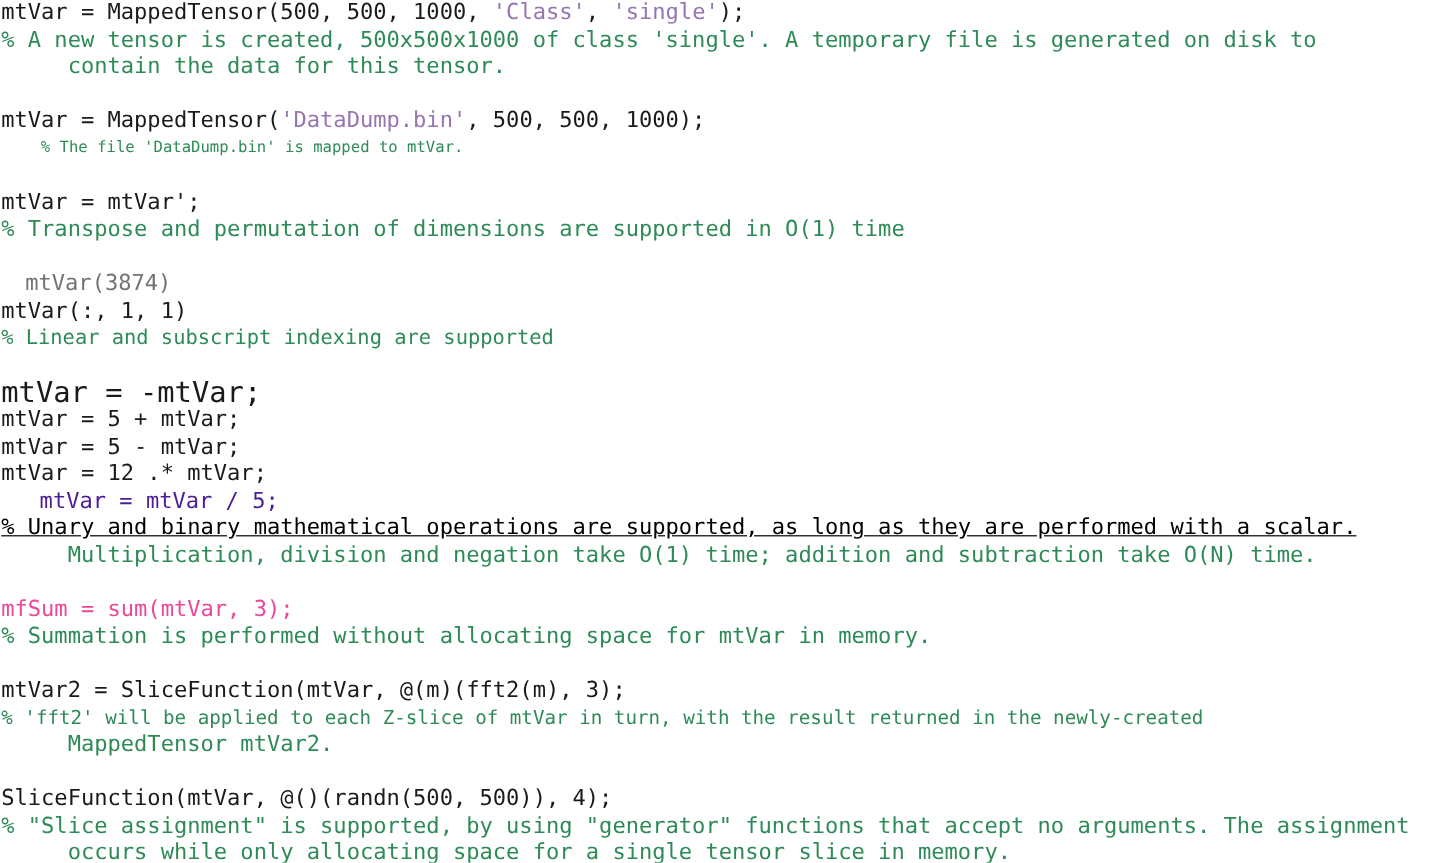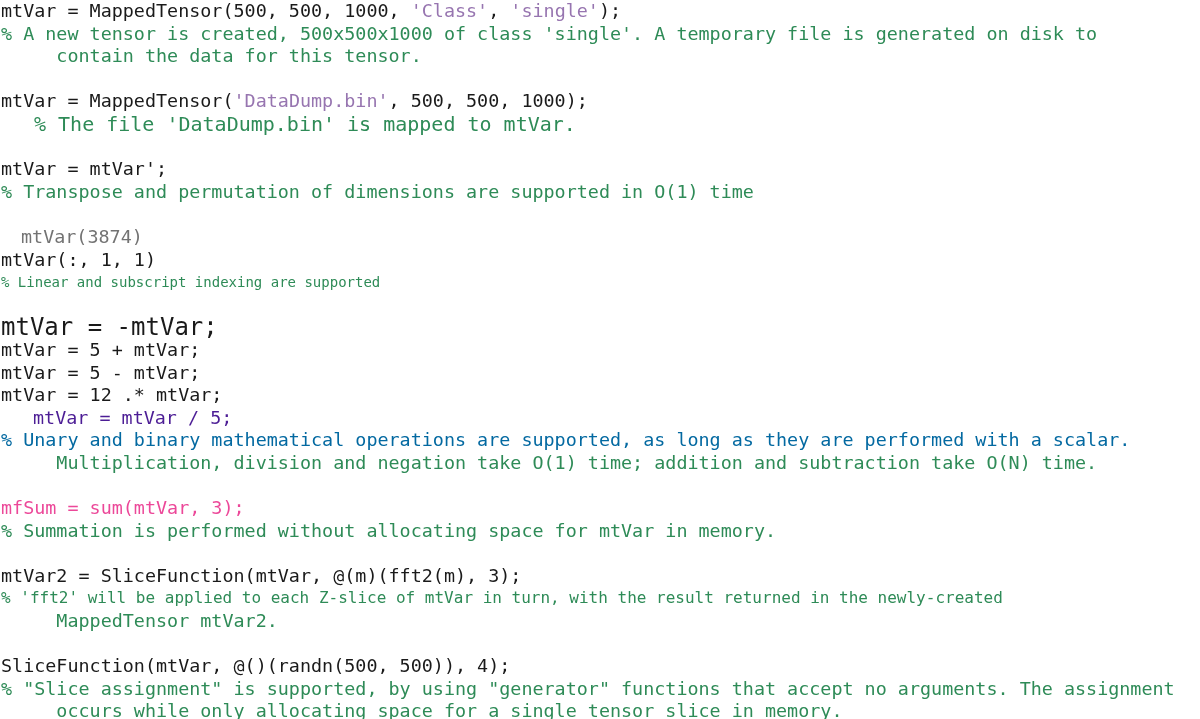--- a/index.html
+++ b/index.html
@@ -47,35 +47,35 @@
 </style>
 </head>
 <body>
 
 <div id="code-listing" style="background: rgb(255, 255, 255);">
     <div class="code-line" style="font-size: 18.4px; line-height: 22.6px; height: 22.6px;"><span class="tok-code" style="color: rgb(26, 26, 26);">mtVar = MappedTensor(500, 500, 1000, </span><span class="tok-string" style="color: rgb(151, 117, 176);">'Class'</span><span class="tok-code" style="color: rgb(26, 26, 26);">, </span><span class="tok-string" style="color: rgb(151, 117, 176);">'single'</span><span class="tok-code" style="color: rgb(26, 26, 26);">);</span></div>
     <div class="code-line" style="font-size: 18.4px; line-height: 22.6px; height: 22.6px;"><span class="tok-comment" style="color: rgb(46, 139, 87);">% A new tensor is created, 500x500x1000 of class 'single'. A temporary file is generated on disk to</span></div>
     <div class="code-line" style="font-size: 18.4px; line-height: 22.6px; height: 22.6px;"><span class="tok-comment" style="color: rgb(46, 139, 87);">     contain the data for this tensor.</span></div>
     <div class="code-line blank" style="font-size: 18.4px; line-height: 22.6px; height: 22.6px;"><span class="tok-code" style="color: rgb(26, 26, 26);"> </span></div>
     <div class="code-line" style="font-size: 18.4px; line-height: 22.6px; height: 22.6px;"><span class="tok-code" style="color: rgb(26, 26, 26);">mtVar = MappedTensor(</span><span class="tok-string" style="color: rgb(151, 117, 176);">'DataDump.bin'</span><span class="tok-code" style="color: rgb(26, 26, 26);">, 500, 500, 1000);</span></div>
-    <div class="code-line" style="font-size: 20px; line-height: 22.6px; height: 22.6px; padding-left: 34px;"><span class="tok-comment" style="color: rgb(46, 139, 87);">% The file 'DataDump.bin' is mapped to mtVar.</span></div>
+    <div class="code-line" style="font-size: 13px; line-height: 22.6px; height: 22.6px; padding-left: 34px;"><span class="tok-comment" style="color: rgb(46, 139, 87);">% The file 'DataDump.bin' is mapped to mtVar.</span></div>
     <div class="code-line blank" style="font-size: 18.4px; line-height: 22.6px; height: 22.6px;"><span class="tok-code" style="color: rgb(26, 26, 26);"> </span></div>
     <div class="code-line" style="font-size: 18.4px; line-height: 22.6px; height: 22.6px;"><span class="tok-code" style="color: rgb(26, 26, 26);">mtVar = mtVar';</span></div>
     <div class="code-line" style="font-size: 18.4px; line-height: 22.6px; height: 22.6px;"><span class="tok-comment" style="color: rgb(46, 139, 87);">% Transpose and permutation of dimensions are supported in O(1) time</span></div>
     <div class="code-line blank" style="font-size: 18.4px; line-height: 22.6px; height: 22.6px;"><span class="tok-code" style="color: rgb(26, 26, 26);"> </span></div>
     <div class="code-line" style="font-size: 18.4px; line-height: 22.6px; height: 22.6px;"><span class="tok-code" style="color: #737373; padding-left: 20px;">mtVar(3874)</span></div>
     <div class="code-line" style="font-size: 18.4px; line-height: 22.6px; height: 22.6px;"><span class="tok-code" style="color: rgb(26, 26, 26);">mtVar(:, 1, 1)</span></div>
-    <div class="code-line" style="font-size: 14px; line-height: 22.6px; height: 22.6px;"><span class="tok-comment" style="color: rgb(46, 139, 87);">% Linear and subscript indexing are supported</span></div>
+    <div class="code-line" style="font-size: 17px; line-height: 22.6px; height: 22.6px;"><span class="tok-comment" style="color: rgb(46, 139, 87);">% Linear and subscript indexing are supported</span></div>
     <div class="code-line blank" style="font-size: 18.4px; line-height: 22.6px; height: 22.6px;"><span class="tok-code" style="color: rgb(26, 26, 26);"> </span></div>
     <div class="code-line" style="font-size: 24px; line-height: 22.6px; height: 22.6px;"><span class="tok-code" style="color: rgb(26, 26, 26);">mtVar = -mtVar;</span></div>
     <div class="code-line" style="font-size: 18.4px; line-height: 22.6px; height: 22.6px;"><span class="tok-code" style="color: rgb(26, 26, 26);">mtVar = 5 + mtVar;</span></div>
     <div class="code-line" style="font-size: 18.4px; line-height: 22.6px; height: 22.6px;"><span class="tok-code" style="color: rgb(26, 26, 26);">mtVar = 5 - mtVar;</span></div>
     <div class="code-line" style="font-size: 18.4px; line-height: 22.6px; height: 22.6px;"><span class="tok-code" style="color: rgb(26, 26, 26);">mtVar = 12 .* mtVar;</span></div>
     <div class="code-line" style="font-size: 18.4px; line-height: 22.6px; height: 22.6px;"><span class="tok-code" style="color: #4c1d95; padding-left: 32px;">mtVar = mtVar / 5;</span></div>
-    <div class="code-line" style="font-size: 18.4px; line-height: 22.6px; height: 22.6px;"><span class="tok-comment" style="color: #0369a1;">% Unary and binary mathematical operations are supported, as long as they are performed with a scalar.</span></div>
+    <div class="code-line" style="font-size: 18.4px; line-height: 22.6px; height: 22.6px;"><span class="tok-comment" style="color: #000000; text-decoration: underline;">% Unary and binary mathematical operations are supported, as long as they are performed with a scalar.</span></div>
     <div class="code-line" style="font-size: 18.4px; line-height: 22.6px; height: 22.6px;"><span class="tok-comment" style="color: rgb(46, 139, 87);">     Multiplication, division and negation take O(1) time; addition and subtraction take O(N) time.</span></div>
     <div class="code-line blank" style="font-size: 18.4px; line-height: 22.6px; height: 22.6px;"><span class="tok-code" style="color: rgb(26, 26, 26);"> </span></div>
     <div class="code-line" style="font-size: 18.4px; line-height: 22.6px; height: 22.6px;"><span class="tok-code" style="color: #ec4899;">mfSum = sum(mtVar, 3);</span></div>
     <div class="code-line" style="font-size: 18.4px; line-height: 22.6px; height: 22.6px;"><span class="tok-comment" style="color: rgb(46, 139, 87);">% Summation is performed without allocating space for mtVar in memory.</span></div>
     <div class="code-line blank" style="font-size: 18.4px; line-height: 22.6px; height: 22.6px;"><span class="tok-code" style="color: rgb(26, 26, 26);"> </span></div>
     <div class="code-line" style="font-size: 18.4px; line-height: 22.6px; height: 22.6px;"><span class="tok-code" style="color: rgb(26, 26, 26);">mtVar2 = SliceFunction(mtVar, @(m)(fft2(m), 3);</span></div>
     <div class="code-line" style="font-size: 16px; line-height: 22.6px; height: 22.6px;"><span class="tok-comment" style="color: rgb(46, 139, 87);">% 'fft2' will be applied to each Z-slice of mtVar in turn, with the result returned in the newly-created</span></div>
     <div class="code-line" style="font-size: 18.4px; line-height: 22.6px; height: 22.6px;"><span class="tok-comment" style="color: rgb(46, 139, 87);">     MappedTensor mtVar2.</span></div>
     <div class="code-line blank" style="font-size: 18.4px; line-height: 22.6px; height: 22.6px;"><span class="tok-code" style="color: rgb(26, 26, 26);"> </span></div>
     <div class="code-line" style="font-size: 18.4px; line-height: 22.6px; height: 22.6px;"><span class="tok-code" style="color: rgb(26, 26, 26);">SliceFunction(mtVar, @()(randn(500, 500)), 4);</span></div>

